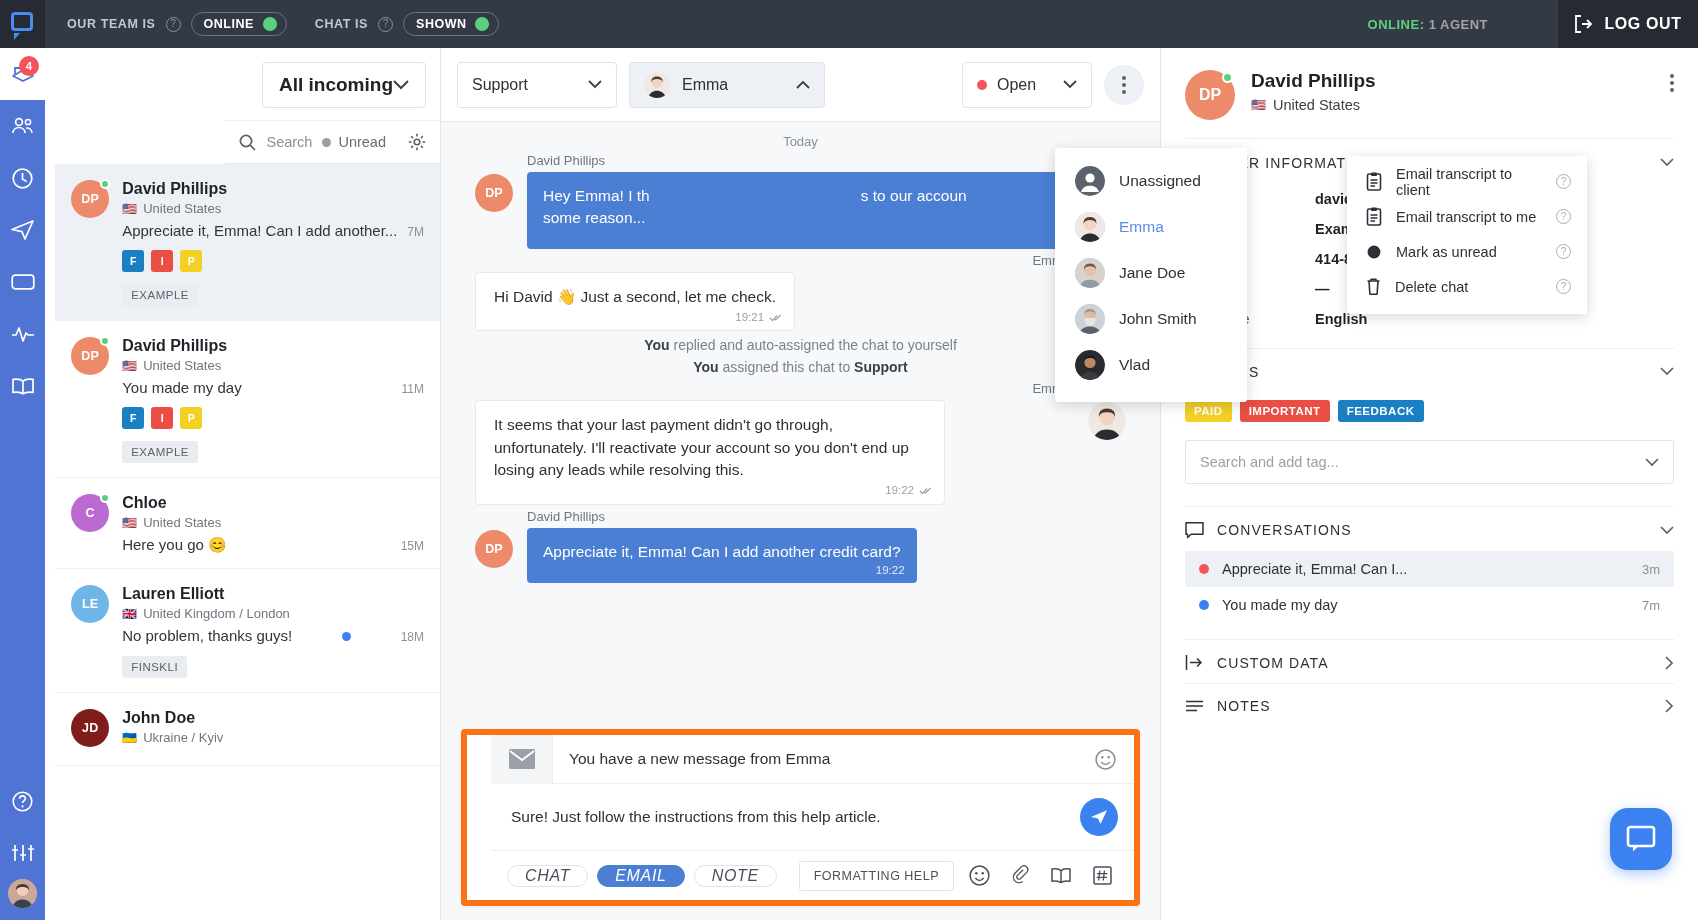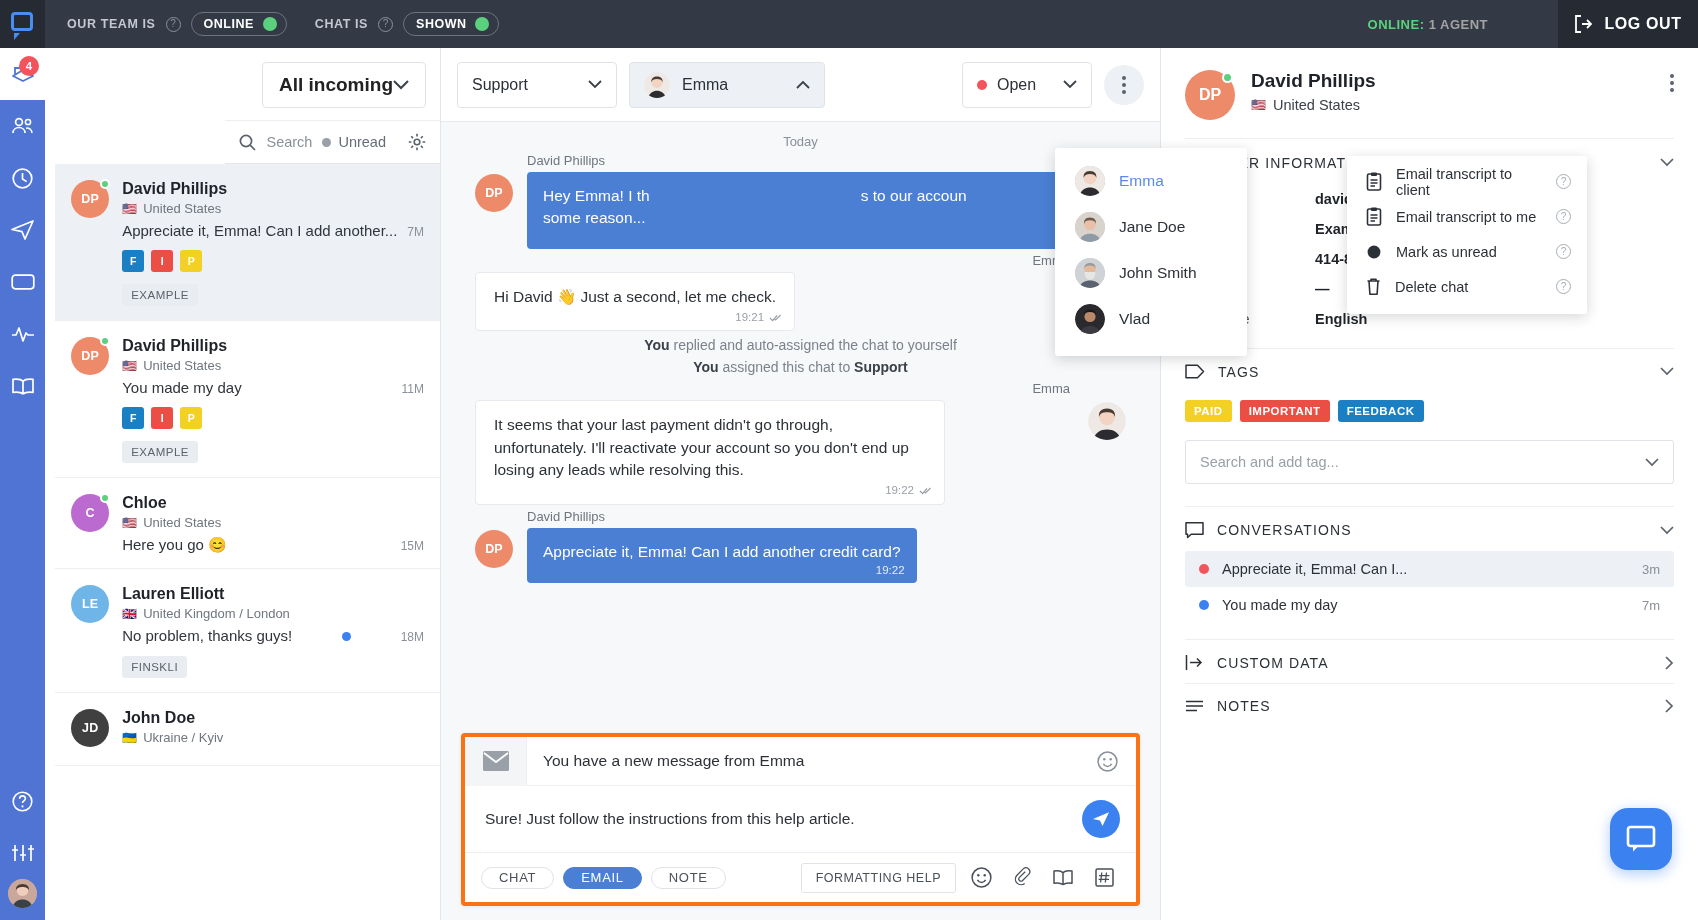--- a/index.html
+++ b/index.html
@@ -103,30 +103,30 @@
   .sender.r { text-align: right; margin: 4px 56px 4px 0; }
   .bub-in { background: #4a7fd4; color: #fff; border-radius: 4px; padding: 13px 16px 20px 16px; max-width: 420px; font-size: 15.5px; line-height: 1.42; position: relative; }
   .bub-out { background: #fff; border: 1px solid #e6e9ed; color: #2c3138; border-radius: 4px; padding: 13px 18px 22px 18px; max-width: 470px; font-size: 15.5px; line-height: 1.45; position: relative; }
   .stamp { position: absolute; right: 12px; bottom: 5px; font-size: 11.5px; color: rgba(255,255,255,.85); display: flex; align-items: center; gap: 5px;}
   .bub-out .stamp { color: #9aa0a8; }
   .msg-ava { width: 38px; height: 38px; border-radius: 50%; color: #fff; font-size: 12.5px; font-weight: bold; display: flex; align-items: center; justify-content: center; align-self: flex-start; margin-top: 2px; overflow: hidden; }
   .sys { text-align: center; font-size: 14px; color: #7b828b; margin: 6px 0; }
   .sys b { color: #3b4149; }
 
   
-  .composer { margin: 0 20px 14px 20px; background: #fff; border: 4px solid #f97316; border-radius: 4px; box-shadow: 0 1px 4px rgba(20,25,35,.07); flex: 0 0 auto; }
+  .composer { margin: 0 20px 14px 20px; background: #fff; border: 6px solid #f97316; border-radius: 4px; box-shadow: 0 1px 4px rgba(20,25,35,.07); flex: 0 0 auto; padding-left: 24px; }
   .subject { height: 49px; display: flex; align-items: center; border-bottom: 1px solid #eceef1; }
   .subj-icon { width: 62px; height: 49px; background: #f3f5f7; display: flex; align-items: center; justify-content: center; border-right: 1px solid #eceef1;}
   .subj-txt { flex: 1; padding: 0 16px; font-size: 15.5px; color: #2c3138; }
   .subj-emoji { padding-right: 18px; }
   .editor { min-height: 66px; display: flex; align-items: center; padding: 14px 16px 14px 20px; }
   .editor .etxt { flex: 1; font-size: 15.5px; color: #2c3138; }
   .send-btn { width: 38px; height: 38px; border-radius: 50%; background: #3b82f0; display: flex; align-items: center; justify-content: center; cursor: pointer; }
   .toolbar { height: 50px; border-top: 1px solid #eceef1; display: flex; align-items: center; padding: 0 16px 0 16px; gap: 9px; }
-  .tab { height: 22px; padding: 0 17px; border-radius: 999px; border: 1px solid #dfe3e8; display: flex; align-items: center; font-size: 13px; letter-spacing: .7px; color: #4a5059; cursor: pointer; background: #fff; }
+  .tab { height: 22px; padding: 0 17px; border-radius: 999px; border: 1px solid #dfe3e8; display: flex; align-items: center; font-size: 16px; letter-spacing: .7px; color: #4a5059; cursor: pointer; background: #fff; font-style: italic; }
   .tab.active { background: #4a7fd4; border-color: #4a7fd4; color: #fff; }
   .toolbar-spacer { flex: 1; }
   .fmt { height: 30px; padding: 0 14px; border-radius: 3px; border: 1px solid #dfe3e8; display: flex; align-items: center; font-size: 12.5px; letter-spacing: .5px; color: #4a5059; cursor: pointer; }
   .tool-ic { width: 32px; height: 32px; display: flex; align-items: center; justify-content: center; cursor: pointer; }
 
   
   .rightpanel { width: 538px; flex: 0 0 538px; border-left: 1px solid #e3e6ea; background: #fff; display: flex; flex-direction: column; position: relative; }
   .rp-head { padding: 22px 24px 18px 24px; display: flex; align-items: flex-start; gap: 16px; }
   .rp-ava-wrap { position: relative; }
   .rp-ava { width: 50px; height: 50px; border-radius: 50%; background: #ed8a6a; color: #fff; font-size: 16px; font-weight: bold; display: flex; align-items: center; justify-content: center; }
@@ -350,21 +350,21 @@
               <div class="conv-line">
                 <div class="conv-msg">No problem, thanks guys!</div>
                 <div class="conv-unread-dot"></div>
                 <div class="conv-time">18M</div>
               </div>
               <div><span class="chip">FINSKLI</span></div>
             </div>
           </div>
           <div class="conv">
             <div class="conv-ava-wrap">
-              <div class="conv-ava" style="background:#404040">JD</div>
+              <div class="conv-ava" style="background:#7f1d1d">JD</div>
             </div>
             <div class="conv-main">
               <div class="conv-name">John Doe</div>
               <div class="conv-loc"><span class="flag">🇺🇦</span>Ukraine / Kyiv</div>
             </div>
           </div>
         </div>
     </div>
 
     <div class="chatcol">
@@ -531,20 +531,30 @@
           <div class="tool-ic">
             <svg width="19" height="19" viewBox="0 0 19 19">
               <rect x="1" y="1" width="17" height="17" rx="1.5" fill="none" stroke="#4a5059" stroke-width="1.5"></rect>
               <path d="M6.8 4.5 5.6 14.5M11.5 4.5 10.3 14.5M4 7.6h10.4M3.6 11.4H14" stroke="#4a5059" stroke-width="1.3"></path>
             </svg>
           </div>
         </div>
       </div>
 
       <div class="dd dd-assignee" id="assignee-dd">
+          <div class="dd-item">
+            <span class="dd-ava">
+              <svg width="30" height="30" viewBox="0 0 30 30">
+                <circle cx="15" cy="15" r="15" fill="#5b626c"></circle>
+                <circle cx="15" cy="12" r="4.6" fill="#fff"></circle>
+                <path d="M6 26c1.3-4.4 4.8-6.2 9-6.2s7.7 1.8 9 6.2z" fill="#fff"></path>
+              </svg>
+            </span>
+            <span>Unassigned</span>
+          </div>
           <div class="dd-item sel-txt">
             <span class="dd-ava">
               <svg width="30" height="30" viewBox="0 0 30 30">
                 <circle cx="15" cy="15" r="15" fill="#efe9e6"></circle>
                 <circle cx="15" cy="12.2" r="6.2" fill="#f3d3c2"></circle>
                 <path d="M15 5c4.9 0 6.8 3 6.3 6.9-.6-3-2.9-4-6.3-4s-5.7 1-6.3 4C8.2 8 10.1 5 15 5z" fill="#4a3b33"></path>
                 <path d="M4.5 30c1.5-6 5.9-8.4 10.5-8.4S24 24 25.5 30z" fill="#2c2c30"></path>
               </svg>
             </span>
             <span>Emma</span>

